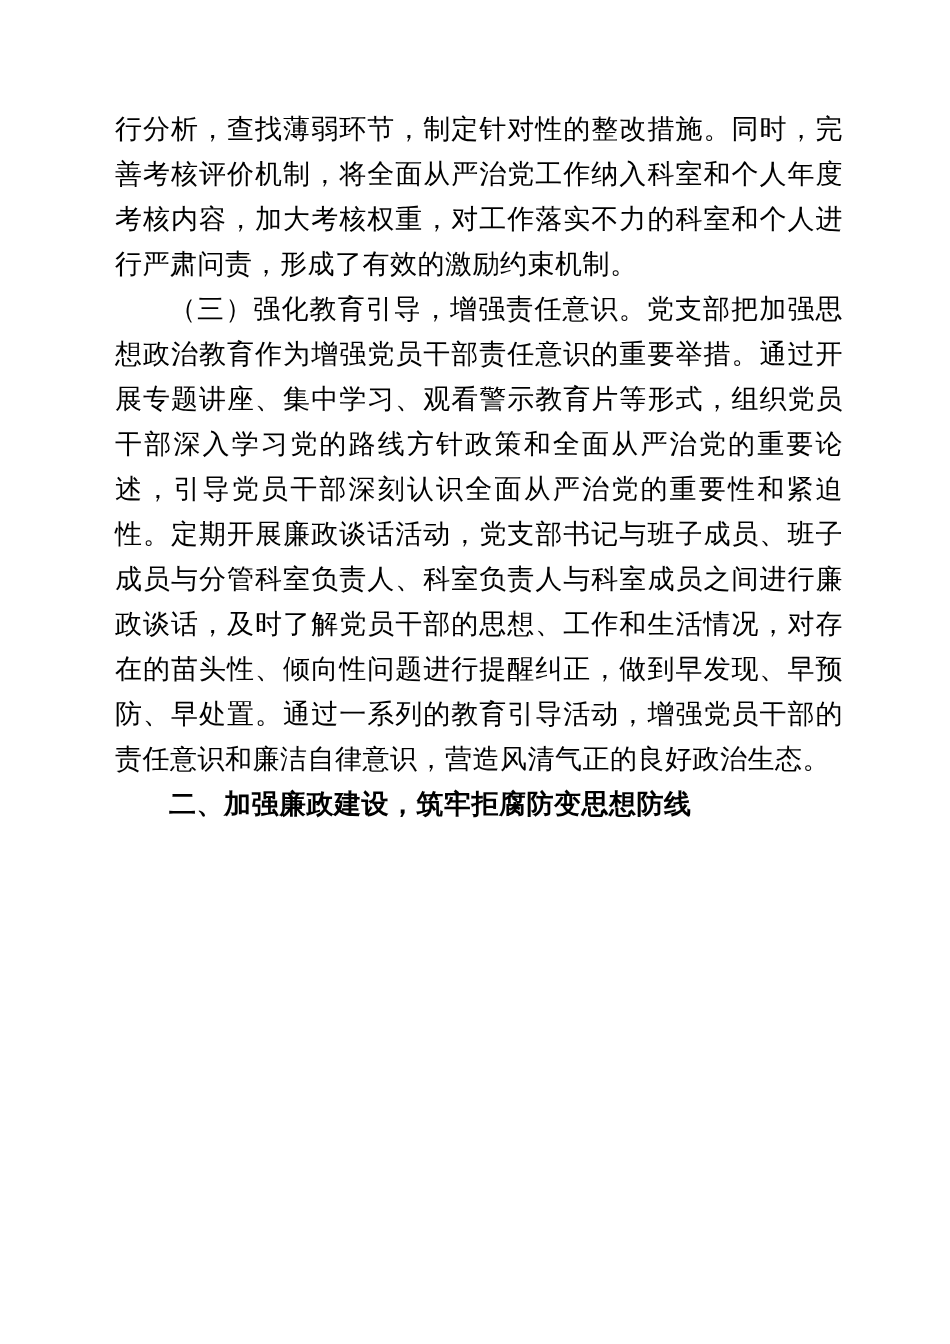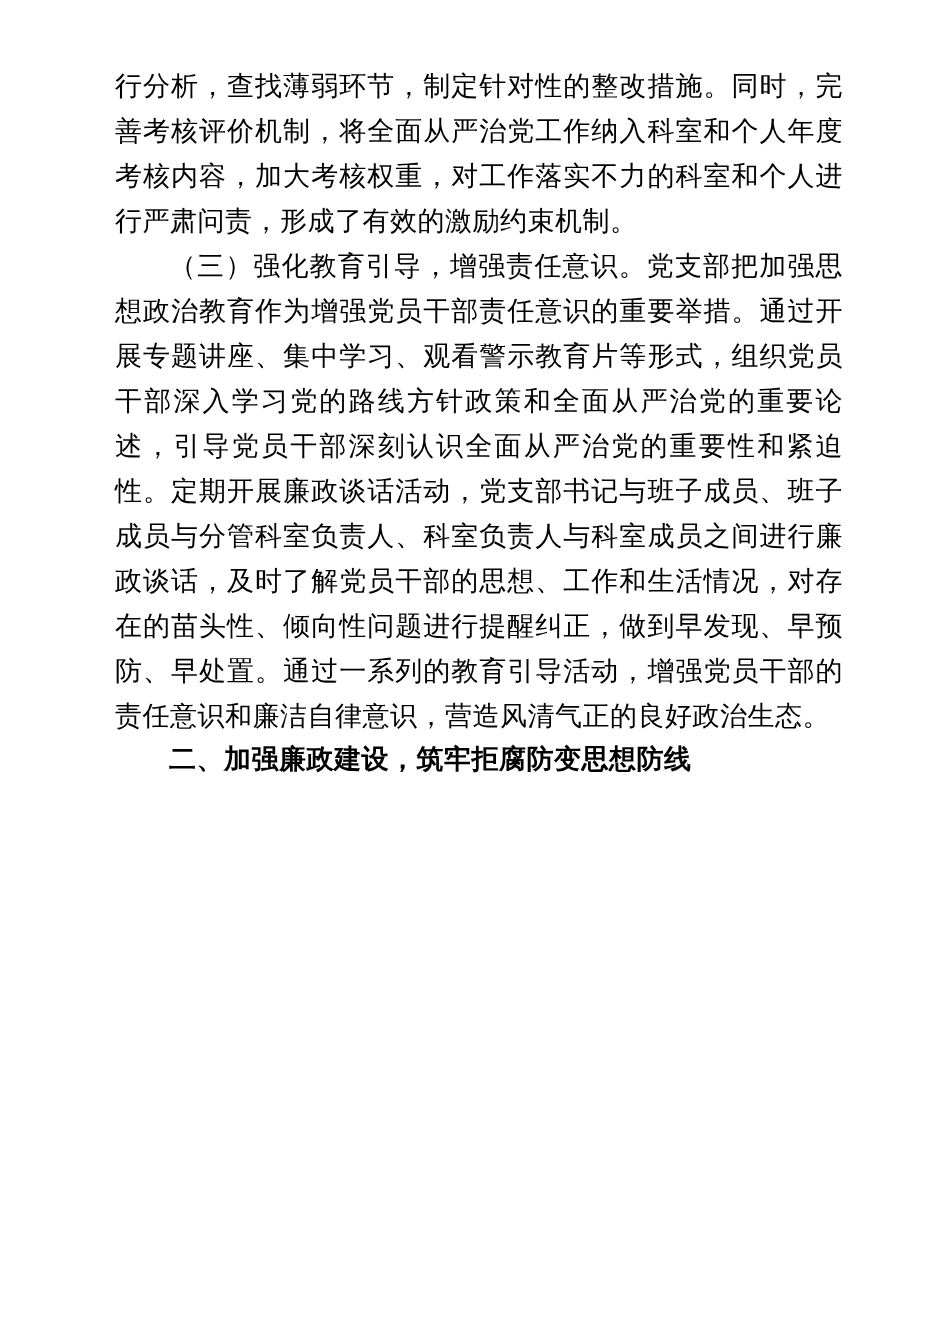--- a/index.html
+++ b/index.html
@@ -11,37 +11,37 @@
     height: 1344px;
     background: #ffffff;
     color: #000000;
     font-family: "Liberation Serif", "DejaVu Serif", serif;
     overflow: hidden;
   }
   .page {
     box-sizing: border-box;
     width: 950px;
     height: 1344px;
-    padding: 64px 107px 40px 115px;
+    padding: 107px 107px 40px 115px;
   }
   .para {
     margin: 0;
     font-size: 27px;
     line-height: 45px;
     letter-spacing: 0.5px;
     text-align: justify;
     text-justify: inter-ideograph;
     word-break: break-all;
   }
   .para.indent {
     text-indent: 2em;
   }
   .para.heading {
     font-weight: bold;
-    font-family: Liberation Mono, monospace;
+    font-family: Liberation Serif, serif;
     letter-spacing: 0.5px;
   }
 </style>
 </head>
 <body>
 
 <div class="page">
   <p class="para">行分析，查找薄弱环节，制定针对性的整改措施。同时，完善考核评价机制，将全面从严治党工作纳入科室和个人年度考核内容，加大考核权重，对工作落实不力的科室和个人进行严肃问责，形成了有效的激励约束机制。</p>
   <p class="para indent">（三）强化教育引导，增强责任意识。党支部把加强思想政治教育作为增强党员干部责任意识的重要举措。通过开展专题讲座、集中学习、观看警示教育片等形式，组织党员干部深入学习党的路线方针政策和全面从严治党的重要论述，引导党员干部深刻认识全面从严治党的重要性和紧迫性。定期开展廉政谈话活动，党支部书记与班子成员、班子成员与分管科室负责人、科室负责人与科室成员之间进行廉政谈话，及时了解党员干部的思想、工作和生活情况，对存在的苗头性、倾向性问题进行提醒纠正，做到早发现、早预防、早处置。通过一系列的教育引导活动，增强党员干部的责任意识和廉洁自律意识，营造风清气正的良好政治生态。</p>
   <p class="para indent heading">二、加强廉政建设，筑牢拒腐防变思想防线</p>

